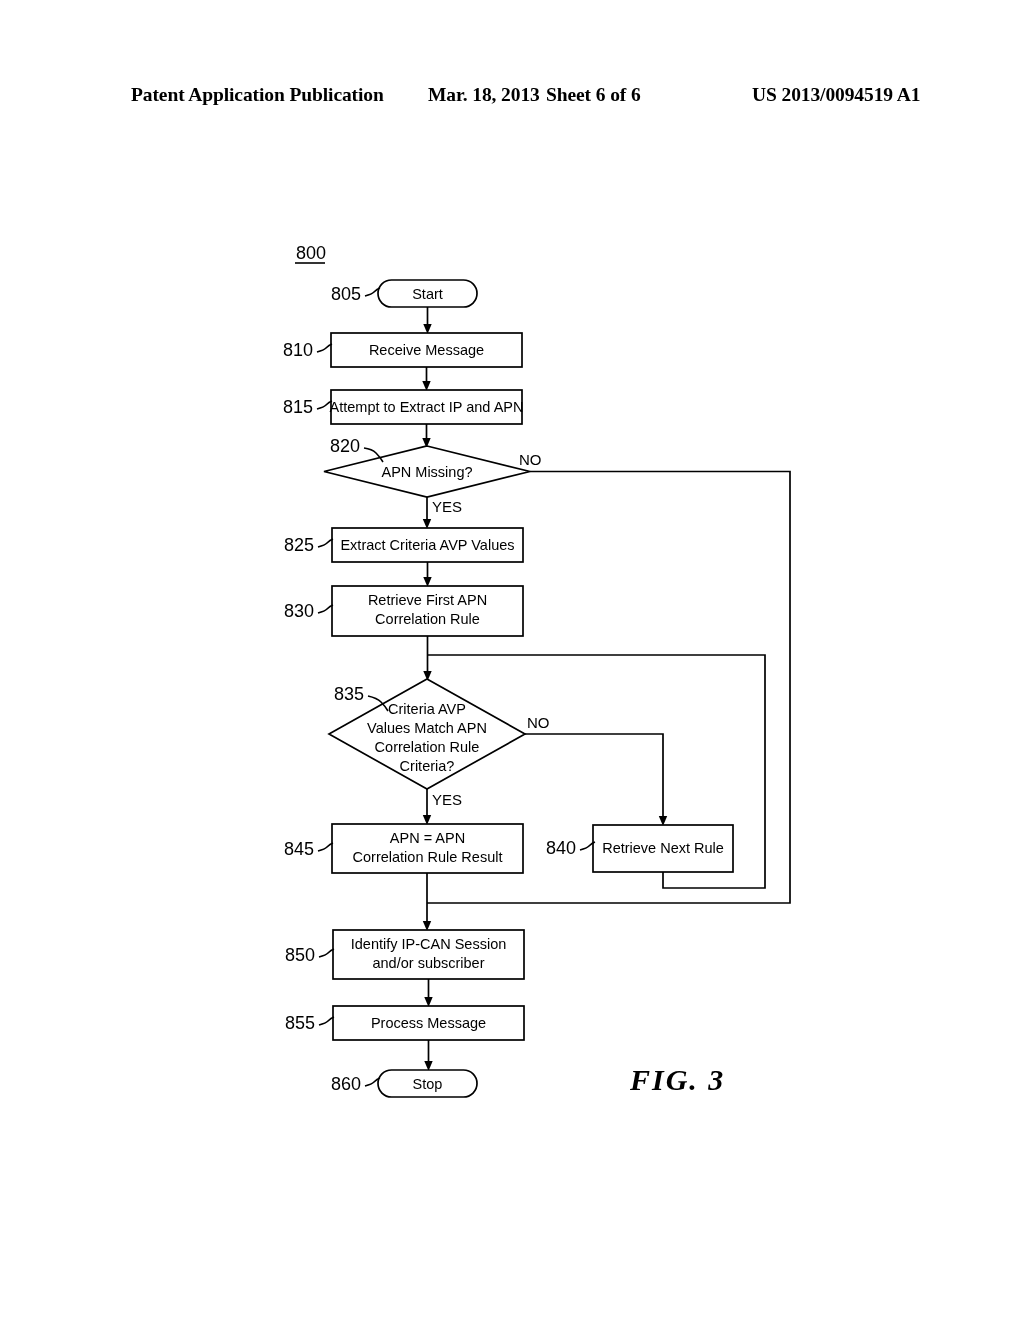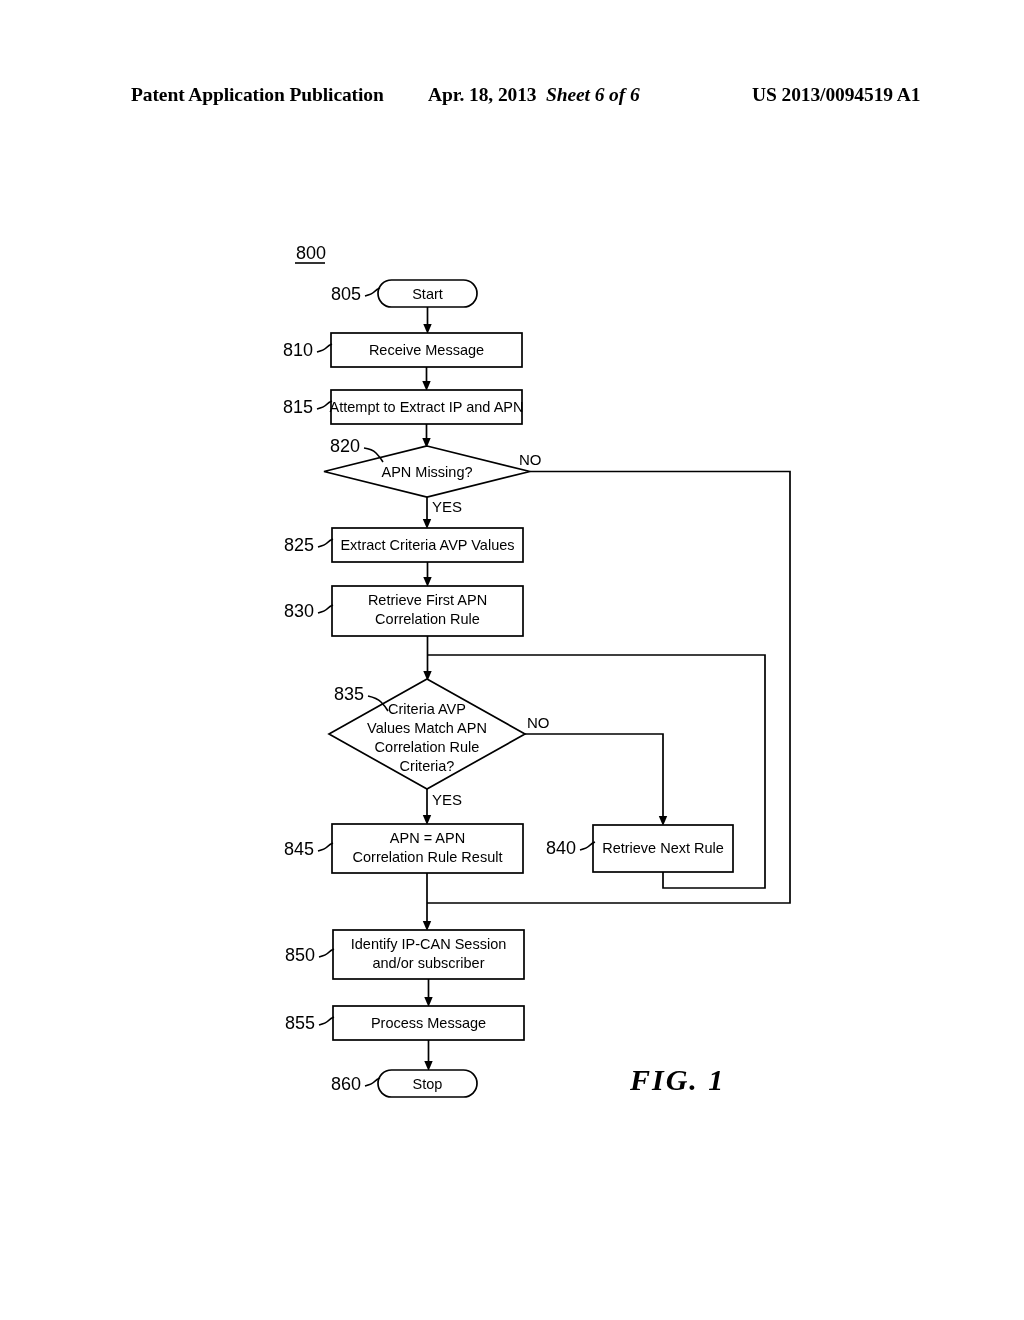--- a/index.html
+++ b/index.html
@@ -27,21 +27,21 @@
     align-items: baseline;
     font-family: "Liberation Serif", serif;
     font-weight: bold;
     font-size: 19.5px;
     letter-spacing: -0.1px;
     white-space: nowrap;
     padding-left: 24px;
   }
   .hdr-pub   { position: absolute; left: 131px; }
   .hdr-date  { position: absolute; left: 428px; }
-  .hdr-sheet { position: absolute; left: 546px; font-style: italic; }
+  .hdr-sheet { position: absolute; left: 546px; }
   .hdr-num   { position: absolute; left: 707px; margin-left: 45px; }
 
   
   .fig-caption {
     position: absolute;
     left: 630px;
     top: 1063px;
     font-family: "Liberation Serif", serif;
     font-style: italic;
     font-weight: bold;
@@ -67,21 +67,21 @@
   .fig-ref    { font-size: 18px; text-anchor: start; }
   .shape  { fill: #ffffff; stroke: #000000; stroke-width: 1.7; }
   .conn   { stroke: #000000; stroke-width: 1.7; fill: none; }
   .leader { stroke: #000000; stroke-width: 1.6; fill: none; }
 </style>
 </head>
 <body>
 
 <div class="page-header">
   <span class="hdr-pub">Patent Application Publication</span>
-  <span class="hdr-date">Apr. 18, 2013</span>
+  <span class="hdr-date">Mar. 18, 2013</span>
   <span class="hdr-sheet">Sheet 6 of 6</span>
   <span class="hdr-num">US 2013/0094519 A1</span>
 </div>
 
 <svg id="flow-svg" viewBox="0 0 1024 1320">
 
   <text class="fig-ref" x="296" y="259">800</text>
   <line class="leader" x1="295" y1="263" x2="325" y2="263"></line>
 
   <rect class="shape" x="378" y="280" width="99" height="27" rx="13.5" ry="13.5"></rect>
@@ -186,13 +186,13 @@
   <path class="conn" d="M428.5,1040 L428.5,1063"></path>
   <polygon points="428.5,1071 424.3,1061 432.7,1061" fill="#000"></polygon>
 
   <rect class="shape" x="378" y="1070" width="99" height="27" rx="13.5" ry="13.5"></rect>
   <text class="node-label" x="427.5" y="1088.5">Stop</text>
   <text class="ref-num" x="361" y="1090">860</text>
   <path class="leader" d="M365,1086 q7,-2 9,-4 q3,-3 6,-4"></path>
 
 </svg>
 
-<div class="fig-caption">FIG.  1</div>
+<div class="fig-caption">FIG.  3</div>
 
 </body></html>

